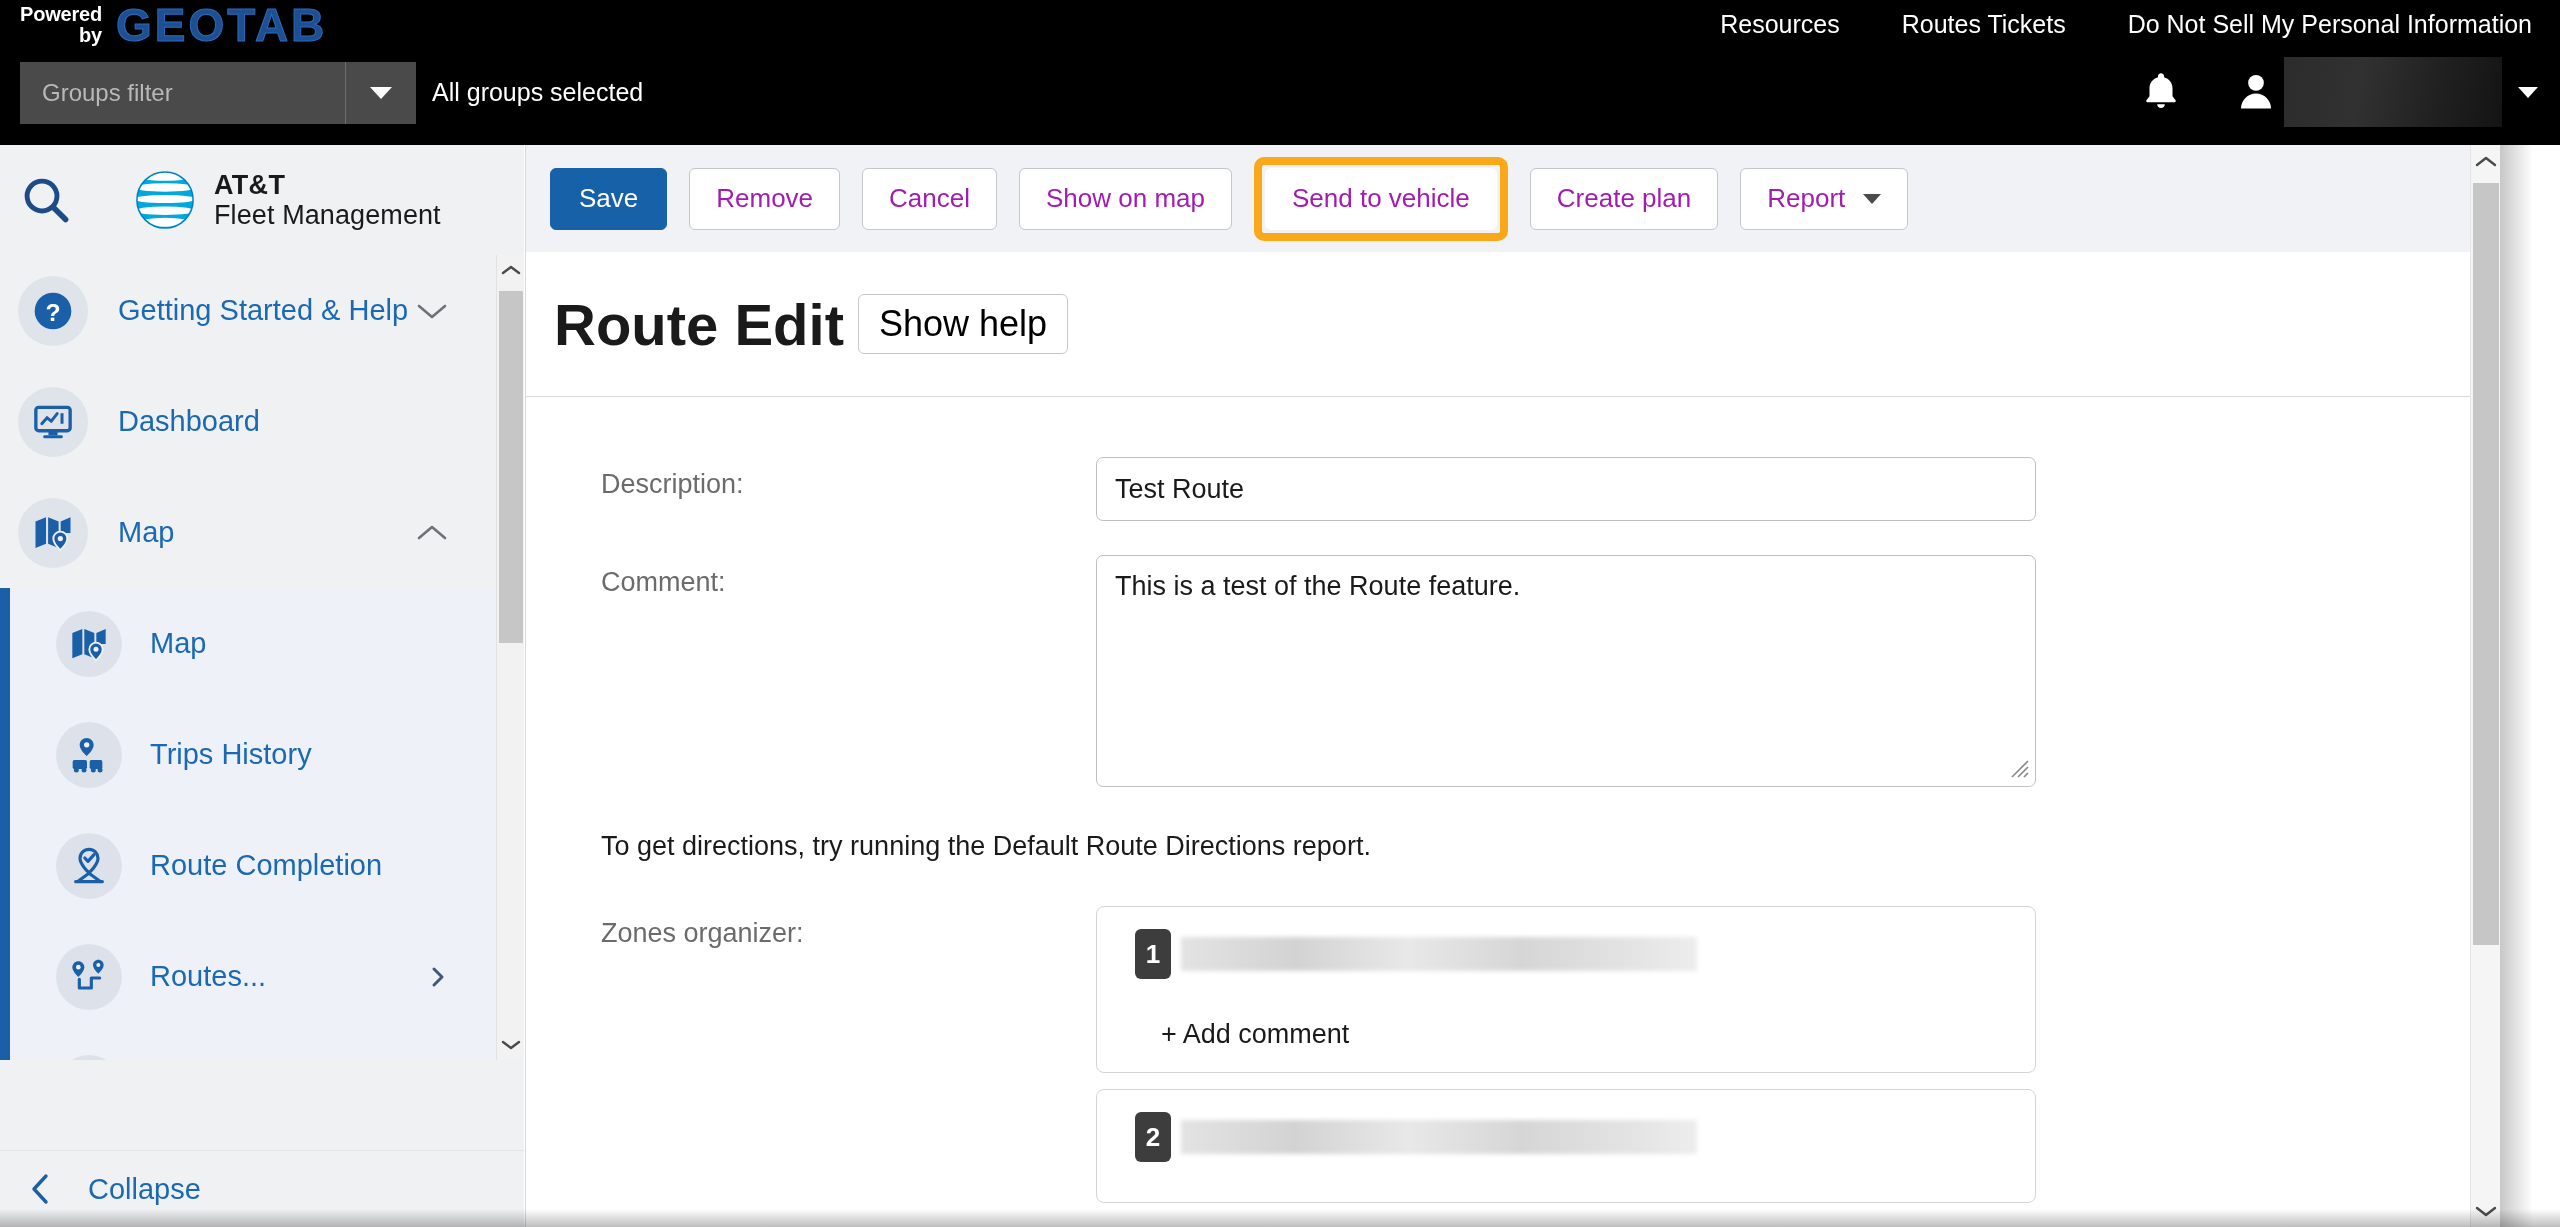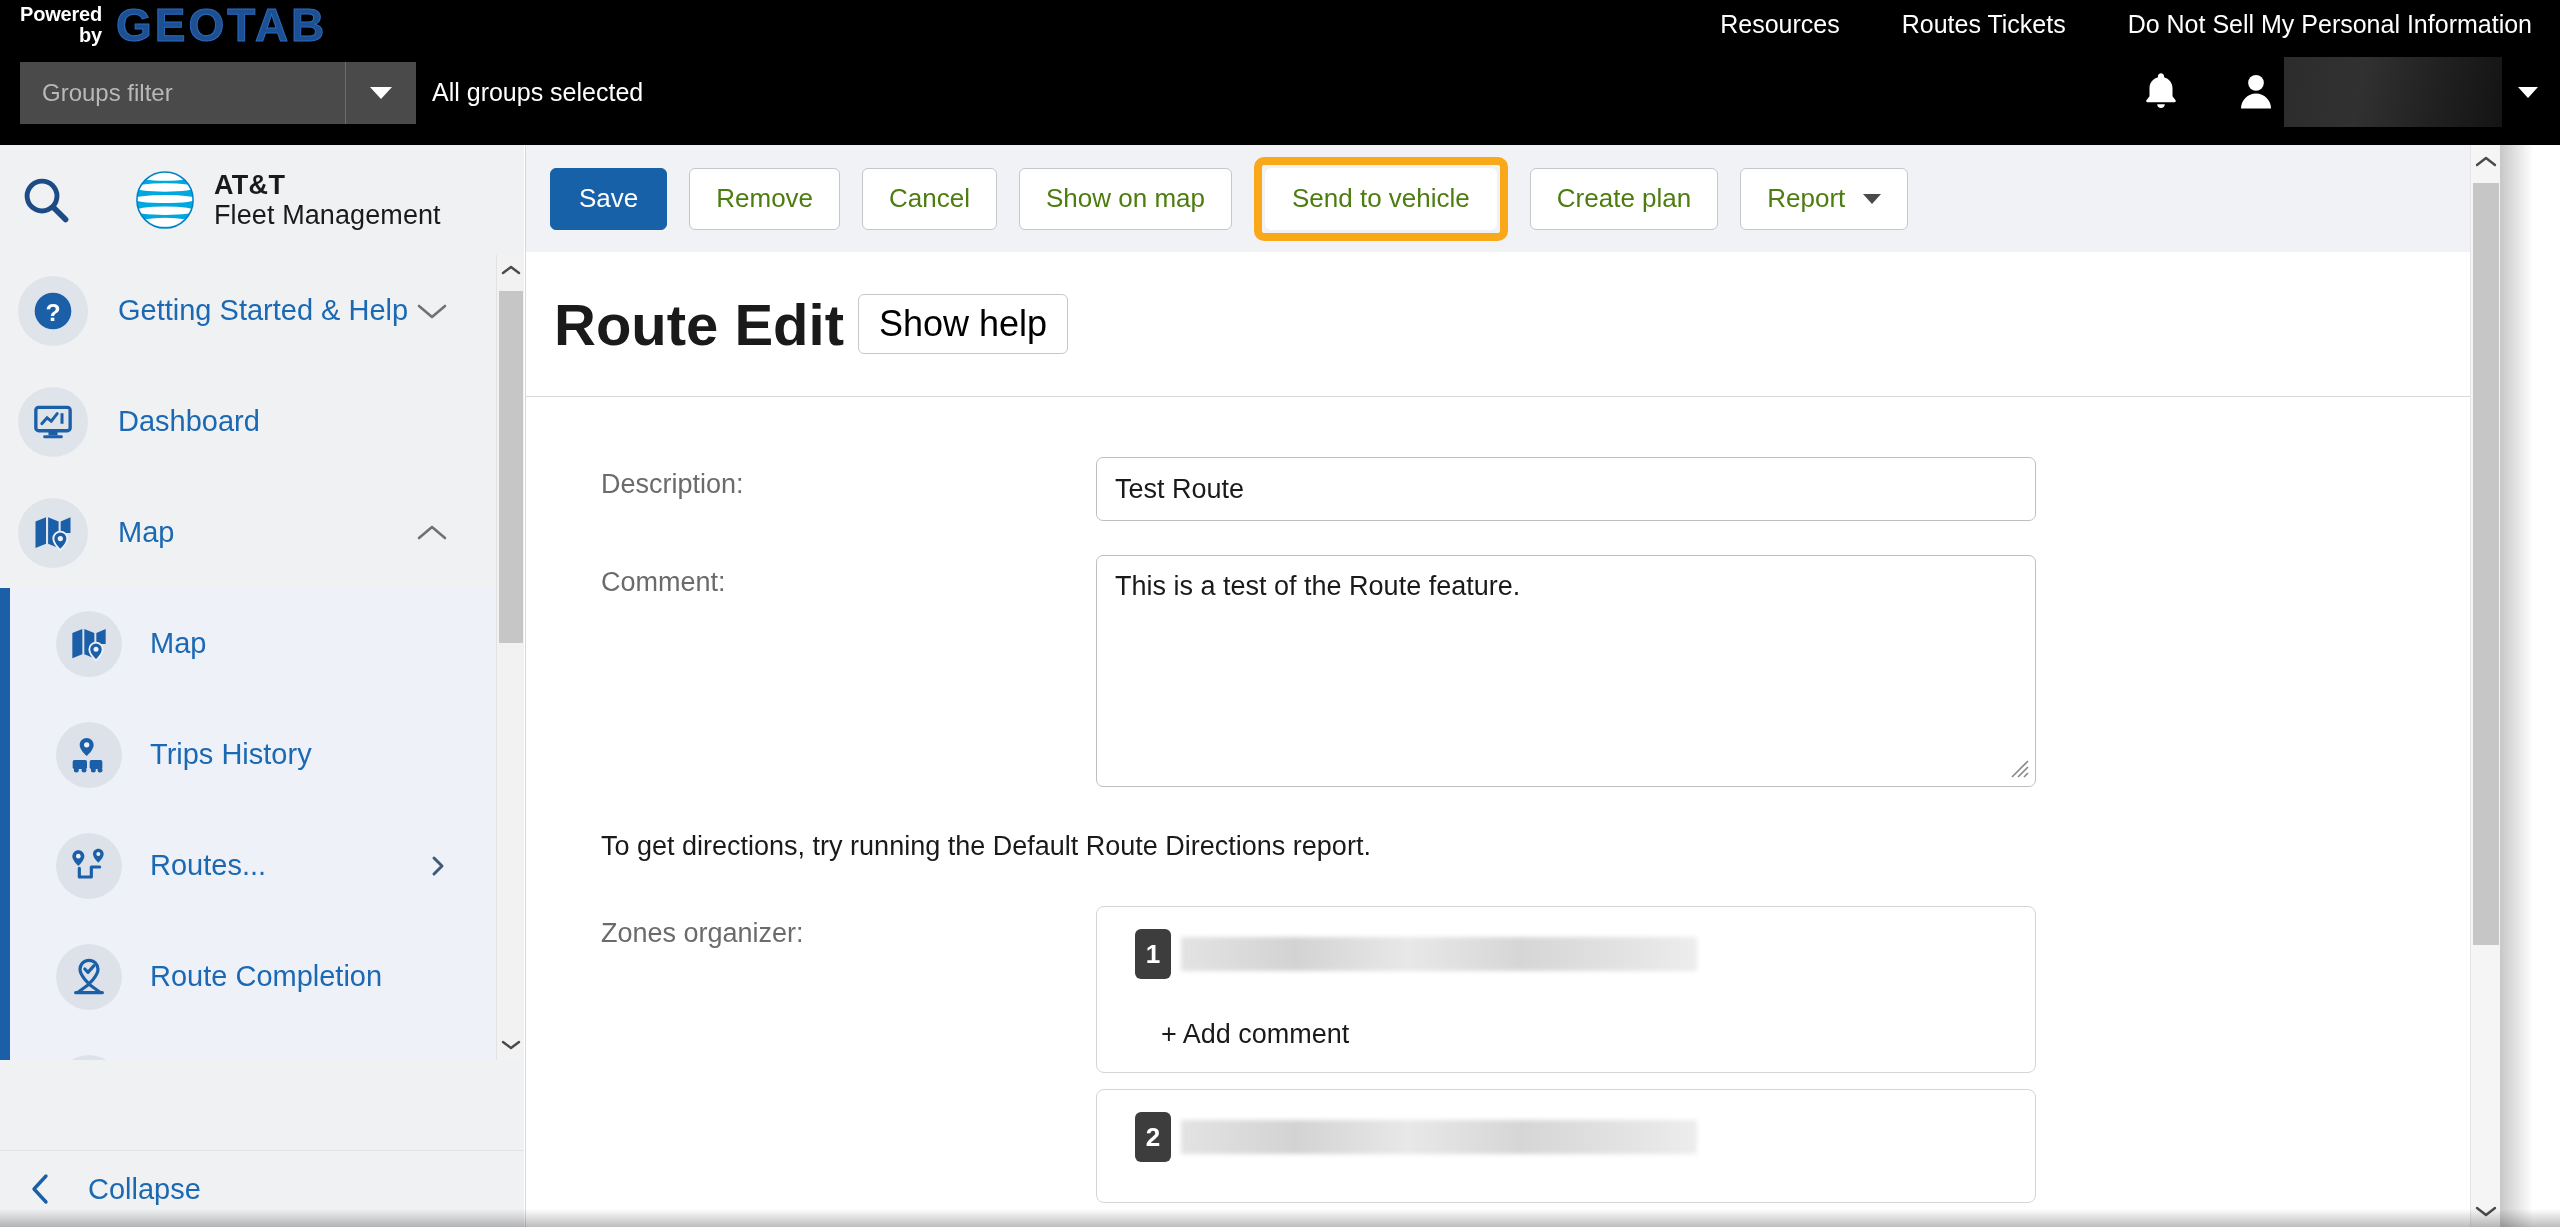--- a/index.html
+++ b/index.html
@@ -146,21 +146,21 @@
     border-left: 1px solid #d8d8d8;
     overflow: hidden;
   }
 
   .toolbar {
     height: 107px; background: #f0f2f5;
     display: flex; align-items: center; padding-left: 24px; gap: 0;
   }
   .btn {
     height: 62px; border: 1px solid #c4c7cc; background: #ffffff;
-    border-radius: 6px; font-size: 26px; color: #4d7c0f;
+    border-radius: 6px; font-size: 26px; color: #a21caf;
     padding: 0 26px; font-family: "Liberation Sans", sans-serif;
     cursor: pointer; display: inline-flex; align-items: center; justify-content: center;
     margin-right: 22px; white-space: nowrap;
   }
   .btn-primary {
     background: #1761a8; border-color: #1761a8; color: #ffffff; padding: 0 28px;
   }
   .btn-highlight-wrap {
     border: 8px solid #f9a81a; border-radius: 10px;
     padding: 3px; margin-right: 22px; display: inline-flex;
@@ -399,43 +399,43 @@
               <circle cx="14.6" cy="21" r="1.5" fill="#1b5fa8"></circle>
               <circle cx="18.6" cy="21" r="1.5" fill="#1b5fa8"></circle>
             </svg>
           </div>
           <div class="nav-label">Trips History</div>
         </div>
 
         <div class="nav-item nav-sub">
           <div class="icon-circle">
             <svg width="40" height="40" viewBox="0 0 24 24">
+              <path d="M12 2c-3 0-5.4 2.4-5.4 5.4 0 3.9 5.4 8.6 5.4 8.6s5.4-4.7 5.4-8.6C17.4 4.4 15 2 12 2z" fill="none" stroke="#1b5fa8" stroke-width="1.9"></path>
+              <polyline points="9.5,7.2 11.4,9.2 15,5.2" fill="none" stroke="#1b5fa8" stroke-width="1.9" stroke-linecap="round" stroke-linejoin="round"></polyline>
+              <polyline points="5,21.4 12,16.4 19,21.4" fill="none" stroke="#1b5fa8" stroke-width="1.9" stroke-linejoin="round"></polyline>
+              <line x1="4" y1="21.4" x2="20" y2="21.4" stroke="#1b5fa8" stroke-width="1.9" stroke-linecap="round"></line>
+            </svg>
+          </div>
+          <div class="nav-label">Route Completion</div>
+        </div>
+
+        <div class="nav-item nav-sub">
+          <div class="icon-circle">
+            <svg width="40" height="40" viewBox="0 0 24 24">
               <path d="M5.6 2.6c-2 0-3.6 1.6-3.6 3.6 0 2.6 3.6 5.8 3.6 5.8s3.6-3.2 3.6-5.8c0-2-1.6-3.6-3.6-3.6z" fill="#1b5fa8"></path>
               <circle cx="5.6" cy="6.1" r="1.4" fill="#eef2f8"></circle>
               <path d="M17.6 1.6c-1.8 0-3.2 1.4-3.2 3.2 0 2.3 3.2 5.2 3.2 5.2s3.2-2.9 3.2-5.2c0-1.8-1.4-3.2-3.2-3.2z" fill="#1b5fa8"></path>
               <circle cx="17.6" cy="4.8" r="1.2" fill="#eef2f8"></circle>
               <polyline points="6.2,13.4 6.2,18.6 13.4,18.6 13.4,12.6 18.4,12.6" fill="none" stroke="#1b5fa8" stroke-width="1.9" stroke-linecap="round" stroke-linejoin="round"></polyline>
             </svg>
           </div>
           <div class="nav-label">Routes...</div>
           <svg class="nav-chevron" width="20" height="26" viewBox="0 0 20 26">
             <polyline points="6,5 14,13 6,21" fill="none" stroke="#3f5a78" stroke-width="3" stroke-linecap="round" stroke-linejoin="round"></polyline>
           </svg>
-        </div>
-
-        <div class="nav-item nav-sub">
-          <div class="icon-circle">
-            <svg width="40" height="40" viewBox="0 0 24 24">
-              <path d="M12 2c-3 0-5.4 2.4-5.4 5.4 0 3.9 5.4 8.6 5.4 8.6s5.4-4.7 5.4-8.6C17.4 4.4 15 2 12 2z" fill="none" stroke="#1b5fa8" stroke-width="1.9"></path>
-              <polyline points="9.5,7.2 11.4,9.2 15,5.2" fill="none" stroke="#1b5fa8" stroke-width="1.9" stroke-linecap="round" stroke-linejoin="round"></polyline>
-              <polyline points="5,21.4 12,16.4 19,21.4" fill="none" stroke="#1b5fa8" stroke-width="1.9" stroke-linejoin="round"></polyline>
-              <line x1="4" y1="21.4" x2="20" y2="21.4" stroke="#1b5fa8" stroke-width="1.9" stroke-linecap="round"></line>
-            </svg>
-          </div>
-          <div class="nav-label">Route Completion</div>
         </div>
 
         <div class="nav-item nav-sub">
           <div class="icon-circle">
             
           </div>
 
         </div>
 
       </div>

